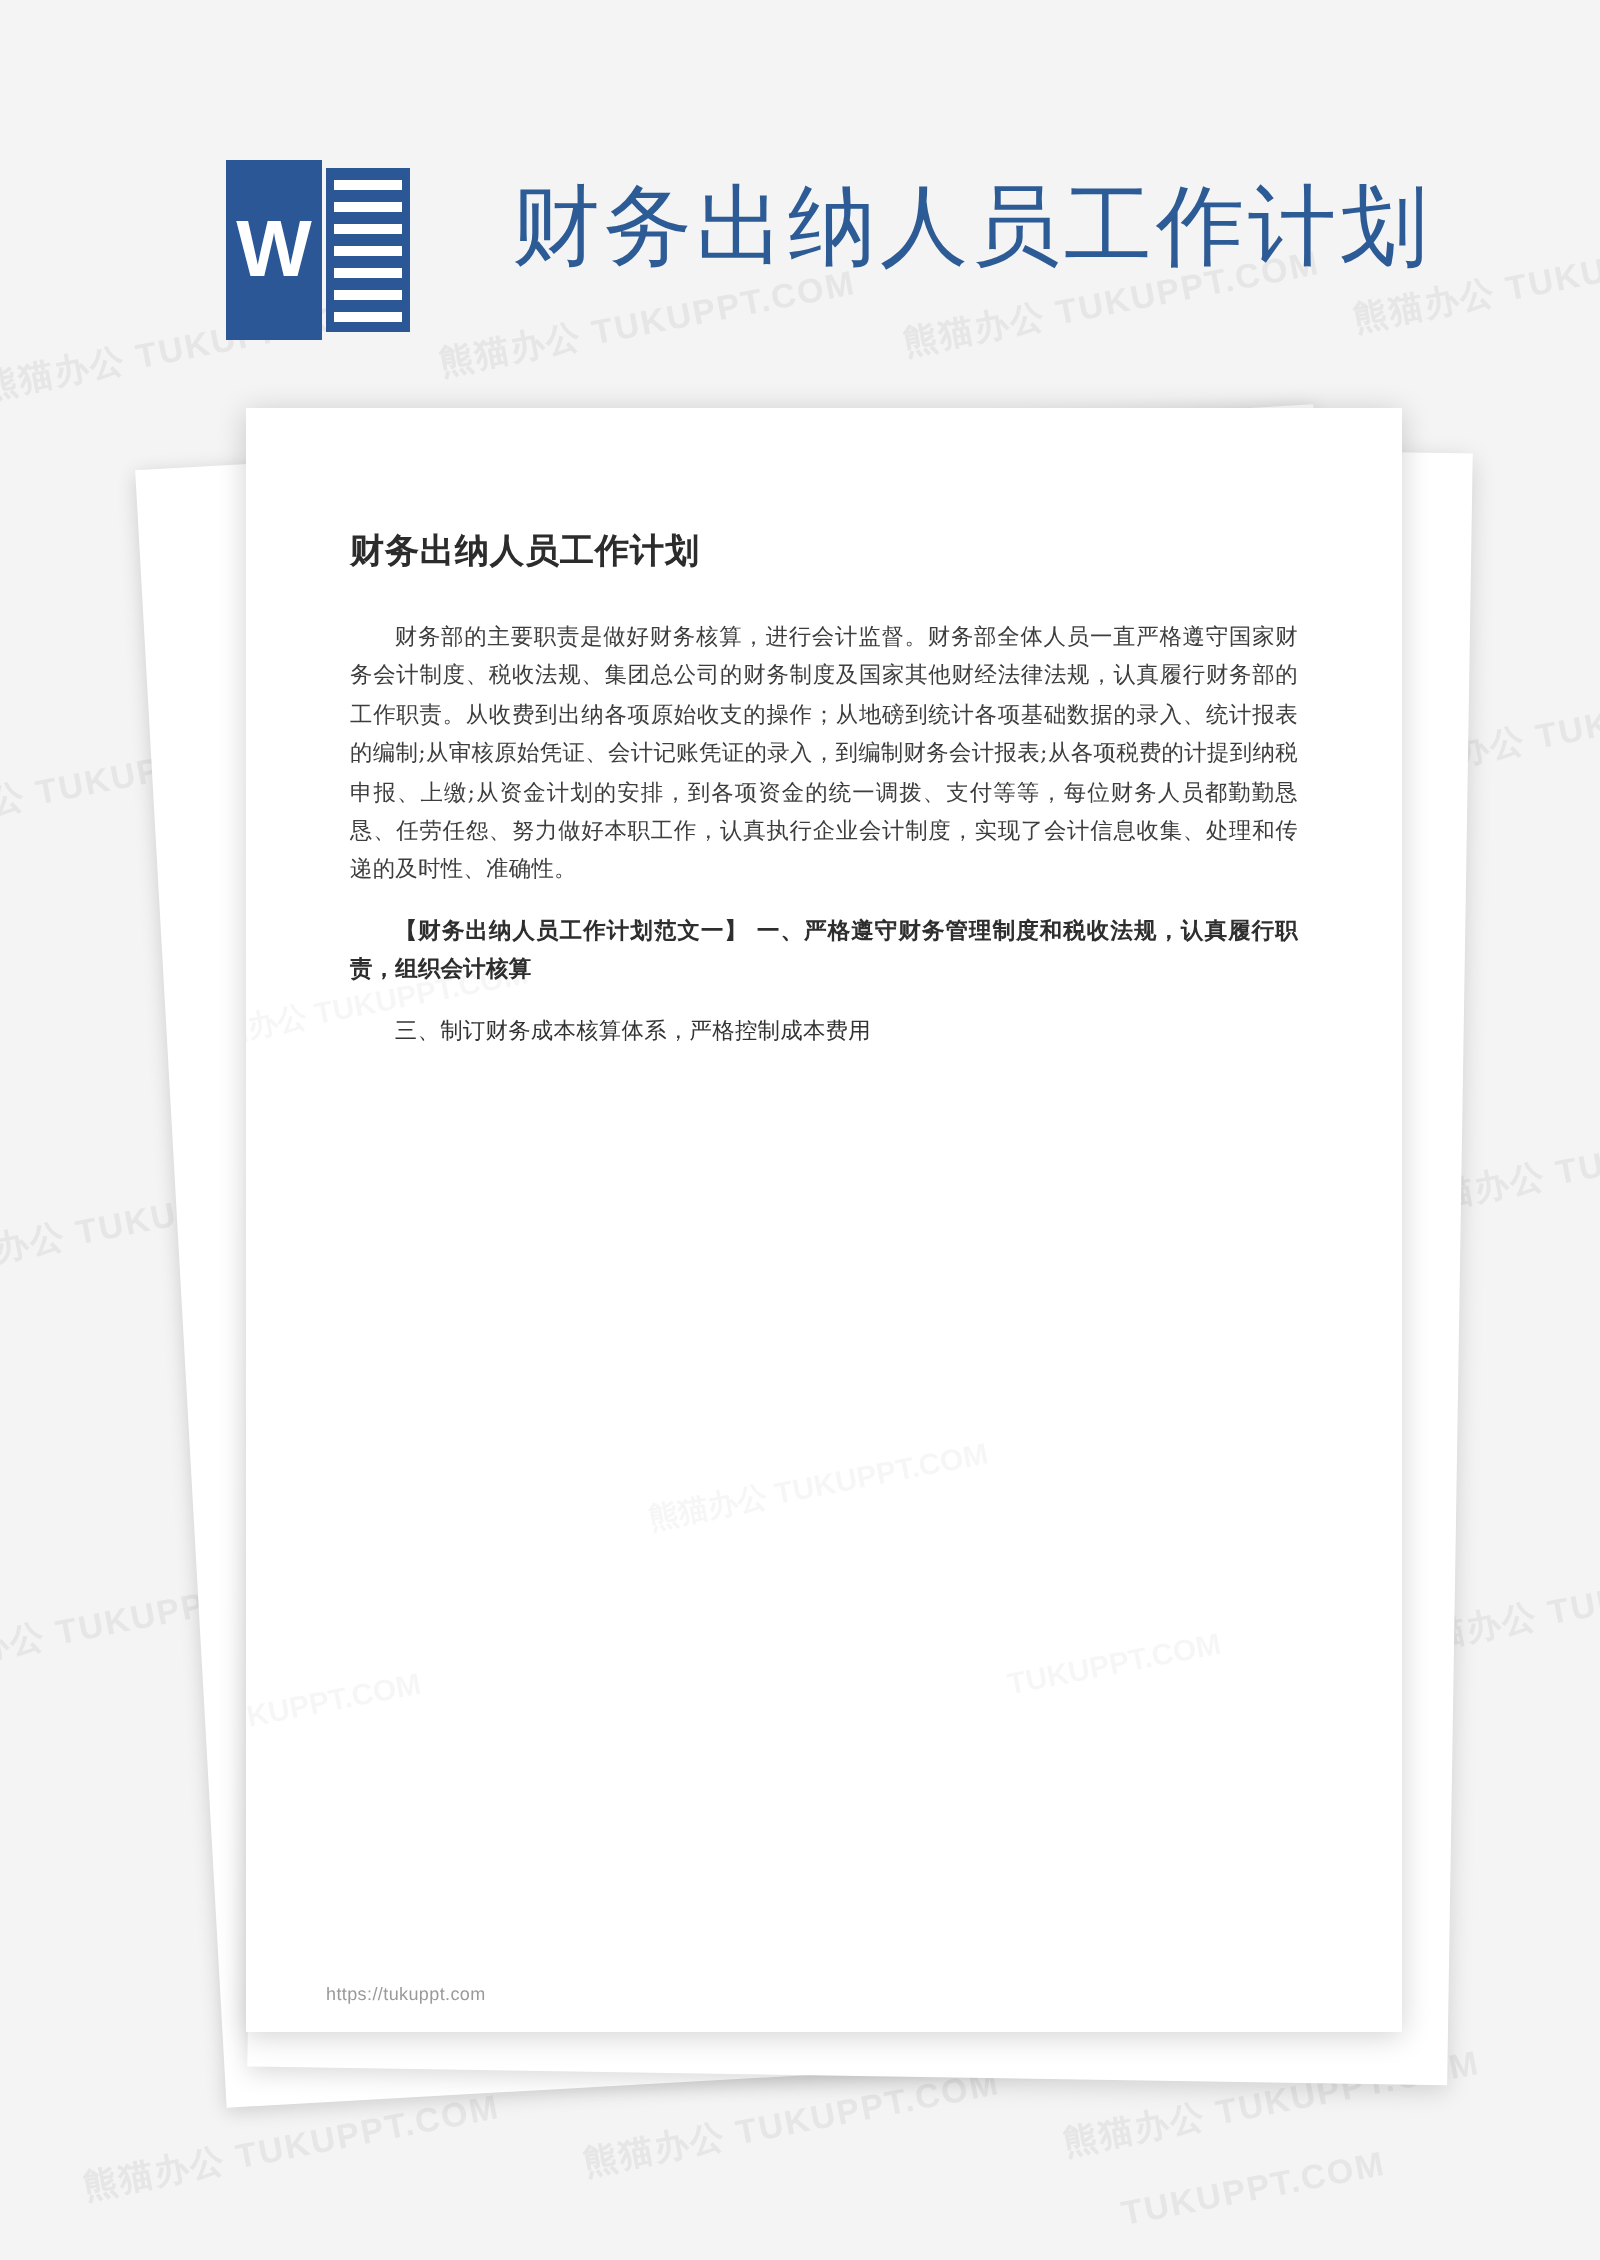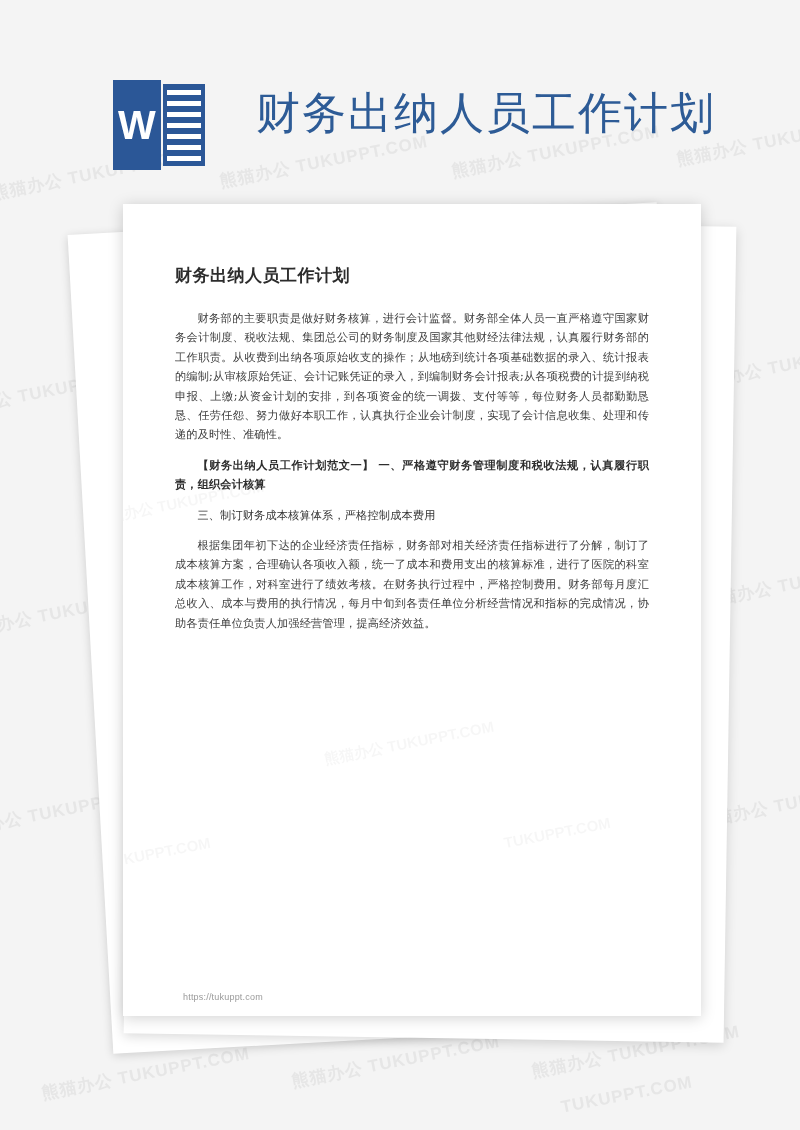--- a/index.html
+++ b/index.html
@@ -181,21 +181,21 @@
     font-weight: bold;
     color: #2e2e2e;
   }
   .para.section {
     font-weight: normal;
     color: #333333;
     margin-bottom: 11px;
   }
   .footer-url {
     position: absolute;
-    left: 60px;
+    left: 40px;
     bottom: 14px;
     font-size: 9px;
     color: #9a9a9a;
     font-family: "Liberation Sans", sans-serif;
     letter-spacing: 0.2px;
   }
 
   
   .doc-wm {
     position: absolute;
@@ -262,18 +262,17 @@
       <div class="doc-wm" style="left:-30px; top:290px;">熊猫办公 TUKUPPT.COM</div>
       <div class="doc-wm" style="left:200px; top:530px;">熊猫办公 TUKUPPT.COM</div>
       <div class="doc-wm" style="left:-20px; top:640px;">TUKUPPT.COM</div>
       <div class="doc-wm" style="left:380px; top:620px;">TUKUPPT.COM</div>
 
       <h1 class="doc-title">财务出纳人员工作计划</h1>
 
       <p class="para">财务部的主要职责是做好财务核算，进行会计监督。财务部全体人员一直严格遵守国家财务会计制度、税收法规、集团总公司的财务制度及国家其他财经法律法规，认真履行财务部的工作职责。从收费到出纳各项原始收支的操作；从地磅到统计各项基础数据的录入、统计报表的编制;从审核原始凭证、会计记账凭证的录入，到编制财务会计报表;从各项税费的计提到纳税申报、上缴;从资金计划的安排，到各项资金的统一调拨、支付等等，每位财务人员都勤勤恳恳、任劳任怨、努力做好本职工作，认真执行企业会计制度，实现了会计信息收集、处理和传递的及时性、准确性。</p>
       <p class="para bold">【财务出纳人员工作计划范文一】 一、严格遵守财务管理制度和税收法规，认真履行职责，组织会计核算</p>
       <p class="para section">三、制订财务成本核算体系，严格控制成本费用</p>
-      <p class="para">根据集团年初下达的企业经济责任指标，财务部对相关经济责任指标进行了分解，制订了成本核算方案，合理确认各项收入额，统一了成本和费用支出的核算标准，进行了医院的科室成本核算工作，对科室进行了绩效考核。在财务执行过程中，严格控制费用。财务部每月度汇总收入、成本与费用的执行情况，每月中旬到各责任单位分析经营情况和指标的完成情况，协助各责任单位负责人加强经营管理，提高经济效益。</p>
 
       <div class="footer-url">https://tukuppt.com</div>
     </div>
   </div>
 </div>
 
 </body></html>

